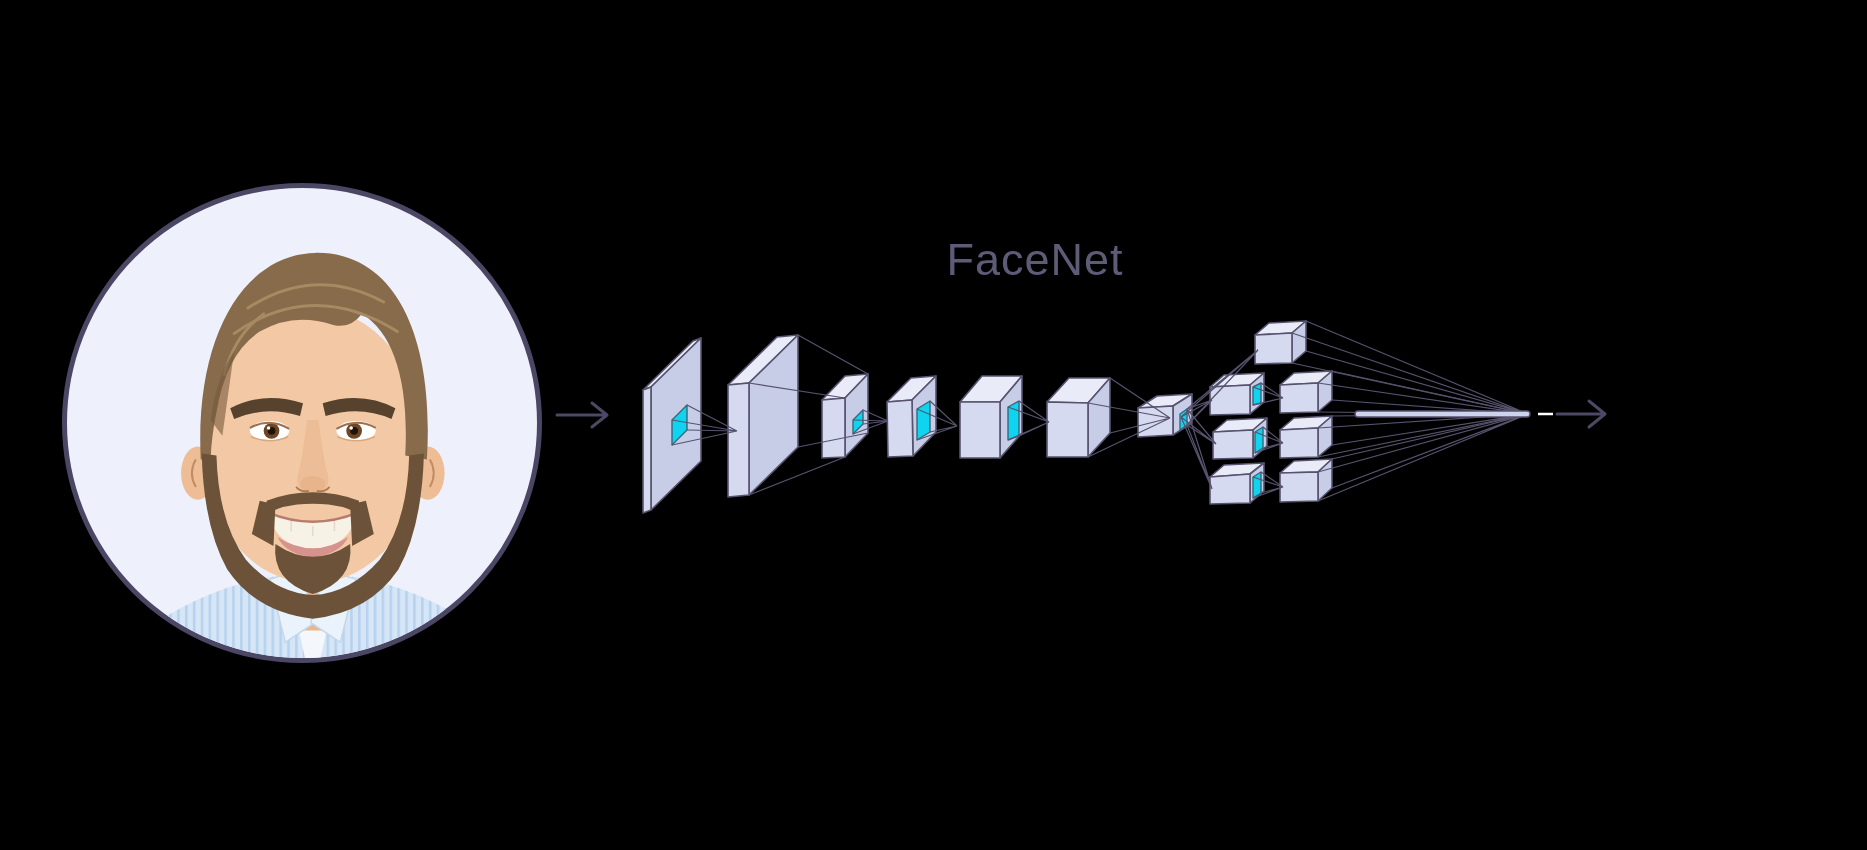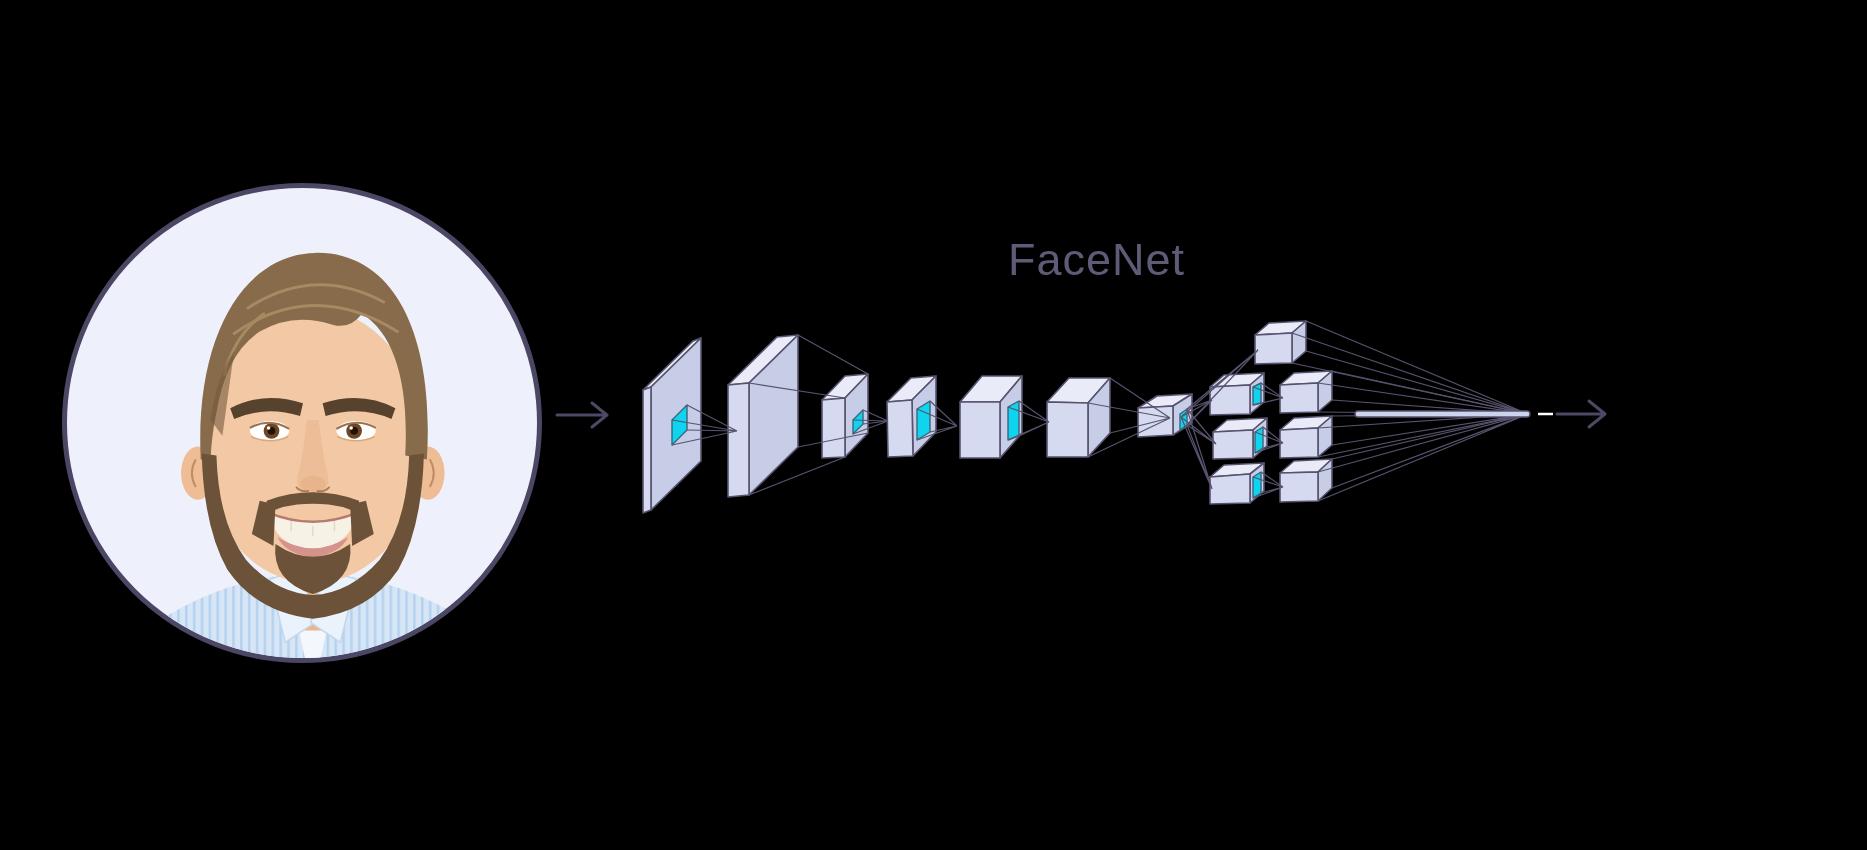--- a/index.html
+++ b/index.html
@@ -3,21 +3,21 @@
 <meta charset="utf-8">
 <style>
   html,body{margin:0;padding:0;background:#000;}
   .stage{position:relative;width:1867px;height:850px;background:#000;overflow:hidden;
          font-family:"Liberation Sans",sans-serif;}
   
   .avatar{position:absolute;left:62px;top:183px;width:480px;height:480px;border-radius:50%;
           background:#eef1fb;border:5px solid #4a4664;box-sizing:border-box;overflow:hidden;}
   .avatar svg{display:block;width:100%;height:100%;}
   
-  .model-title{position:absolute;left:885px;top:234px;width:300px;text-align:right;
+  .model-title{position:absolute;left:885px;top:234px;width:300px;text-align:center;
                font-size:45px;font-weight:500;letter-spacing:1px;color:#5e5b77;}
   
   .net{position:absolute;left:0;top:0;width:1867px;height:850px;}
   .t{fill:#e9ecf8;stroke:#57536e;stroke-width:1.6;stroke-linejoin:round;}
   .s{fill:#c7cde7;stroke:#57536e;stroke-width:1.6;stroke-linejoin:round;}
   .f{fill:#d5daf0;stroke:#57536e;stroke-width:1.6;stroke-linejoin:round;}
   .cw{stroke:#3c6579;stroke-width:1.4;stroke-linejoin:round;}
   .ln{stroke:#57536e;stroke-width:1.2;fill:none;}
   .arr{stroke:#4c4964;stroke-width:3;fill:none;stroke-linecap:round;stroke-linejoin:round;}
   .bar{stroke:#57536e;stroke-width:1.4;}

